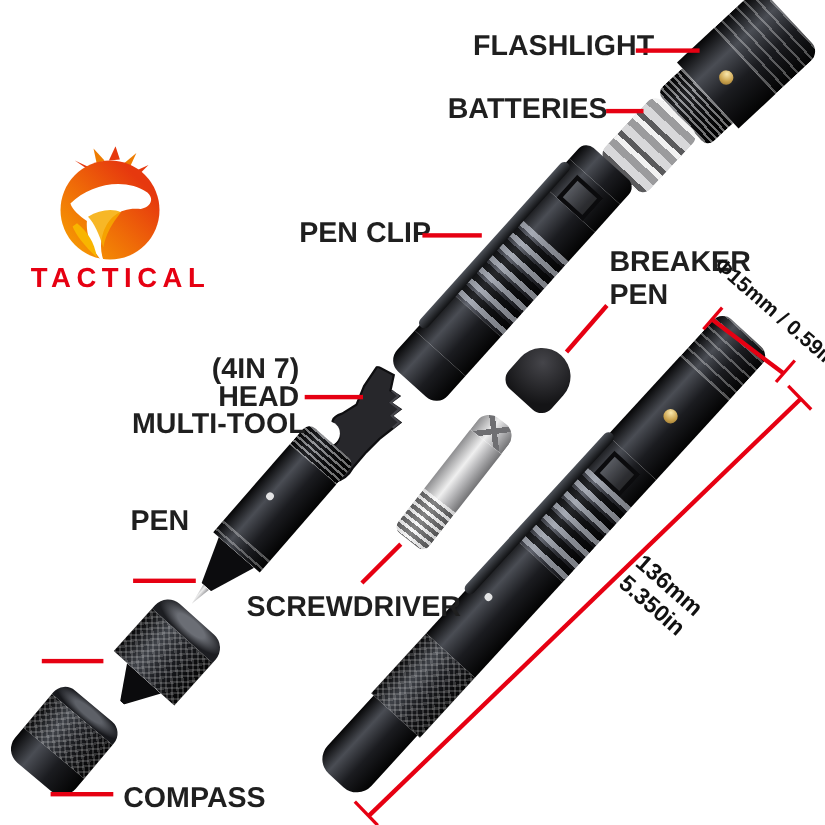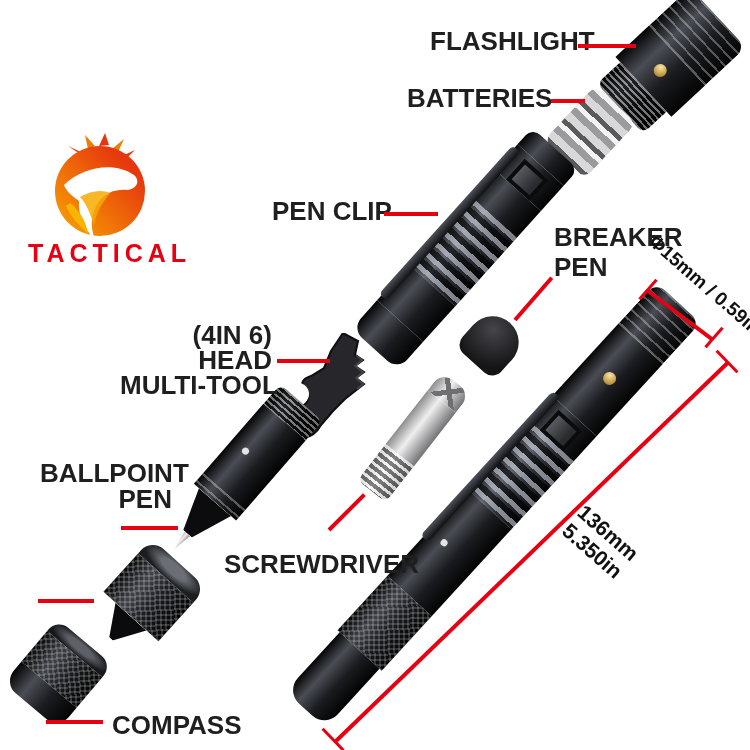--- a/index.html
+++ b/index.html
@@ -166,35 +166,34 @@
   <div class="lbl" style="left:272px;top:198px;text-align:right;">PEN CLIP</div>
   <div class="pline" style="left:384px;top:212px;width:54px;"></div>
 
   <div class="lbl" style="left:554px;top:222px;line-height:30px;">
     <div>BREAKER</div>
     <div>PEN</div>
   </div>
   <div class="pline" style="left:515px;top:318px;width:56px;transform:rotate(-49deg);transform-origin:0 50%;"></div>
 
   <div class="lbl right" style="left:120px;top:323px;width:152px;line-height:25px;">
-    <div>(4IN 6)</div>
+    <div>(4IN 7)</div>
     <div>HEAD</div>
     <div>MULTI-TOOL</div>
   </div>
   <div class="pline" style="left:277px;top:359px;width:53px;"></div>
 
   <div class="lbl right" style="left:40px;top:460px;width:132px;line-height:26px;">
-    <div>BALLPOINT</div>
     <div>PEN</div>
   </div>
   <div class="pline" style="left:121px;top:526px;width:57px;"></div>
 
   <div class="pline" style="left:38px;top:599px;width:56px;"></div>
 
-  <div class="lbl" style="left:224px;top:551px;">SCREWDRIVER</div>
+  <div class="lbl" style="left:224px;top:538px;">SCREWDRIVER</div>
   <div class="pline" style="left:329px;top:528px;width:50px;transform:rotate(-45deg);transform-origin:0 50%;"></div>
 
   <div class="lbl" style="left:112px;top:712px;">COMPASS</div>
   <div class="pline" style="left:46px;top:720px;width:57px;"></div>
 
   <div class="dim" style="left:612px;top:274px;width:185px;text-align:center;font-size:19px;transform:rotate(41deg);">Φ15mm / 0.59in</div>
   <div class="pline" style="left:648px;top:289px;width:80px;transform:rotate(37deg);transform-origin:0 50%;"></div>
   <div class="tick" style="left:635px;top:288px;width:26px;transform:rotate(-49deg);"></div>
   <div class="tick" style="left:701px;top:336px;width:26px;transform:rotate(-49deg);"></div>
 

